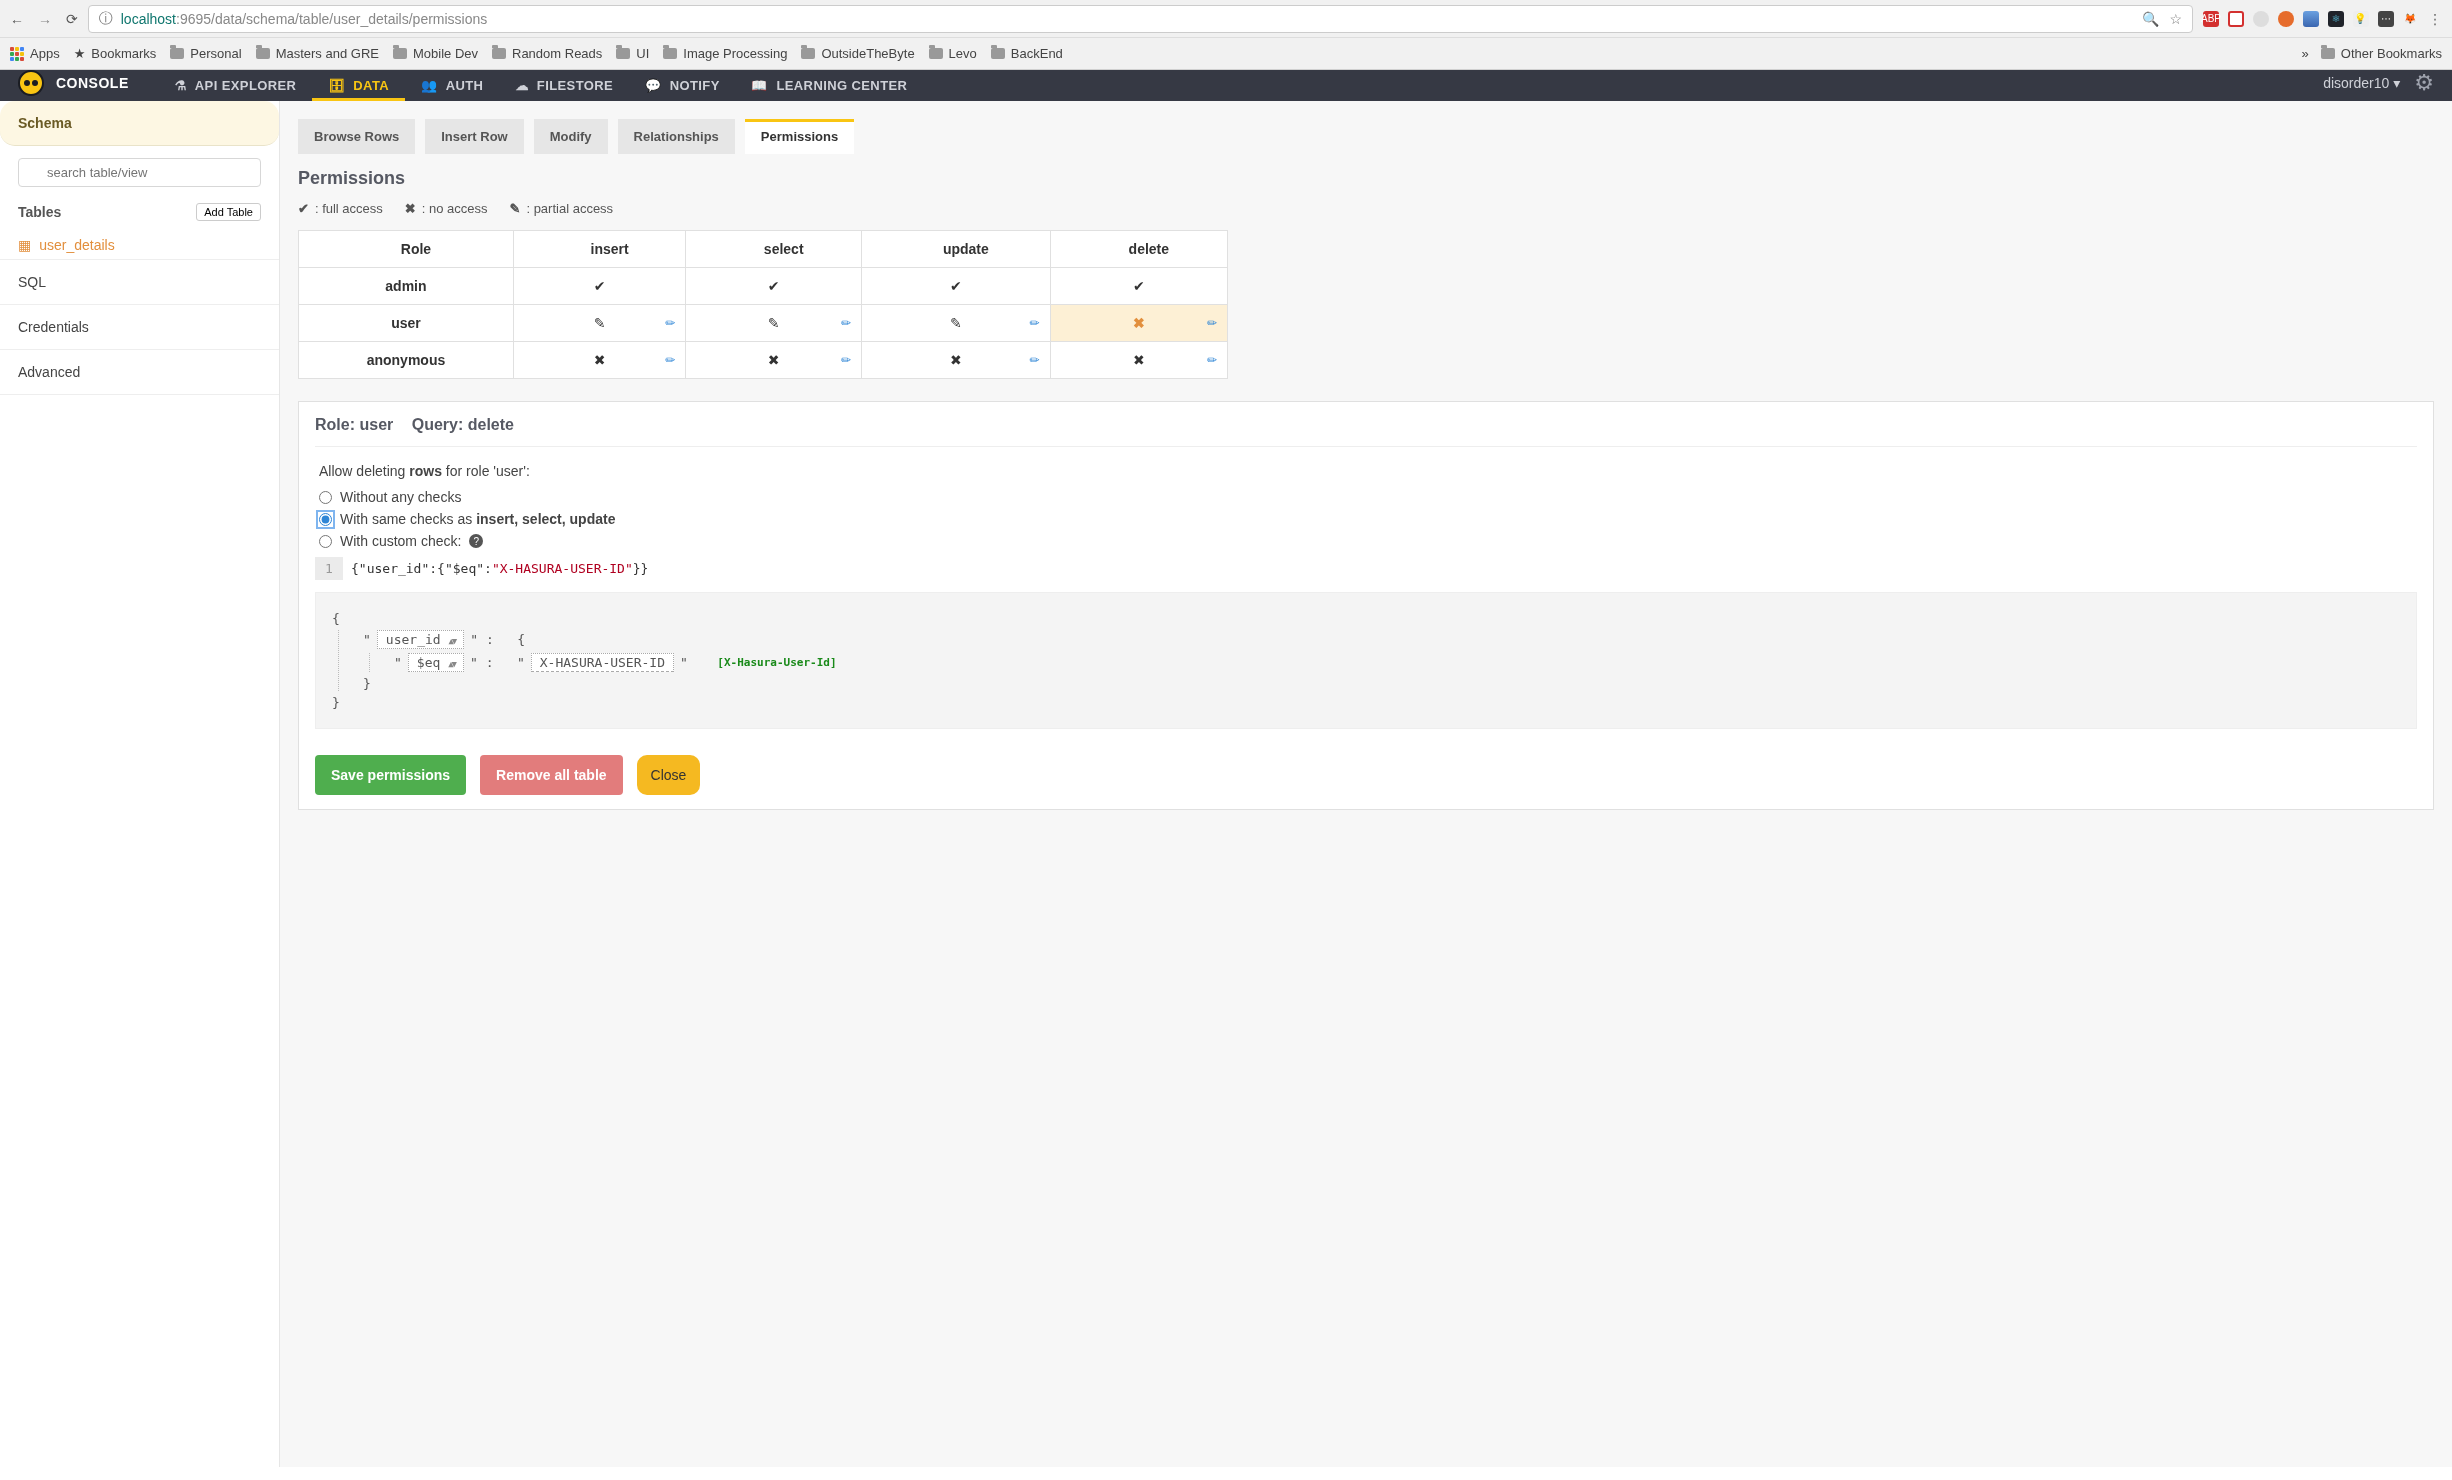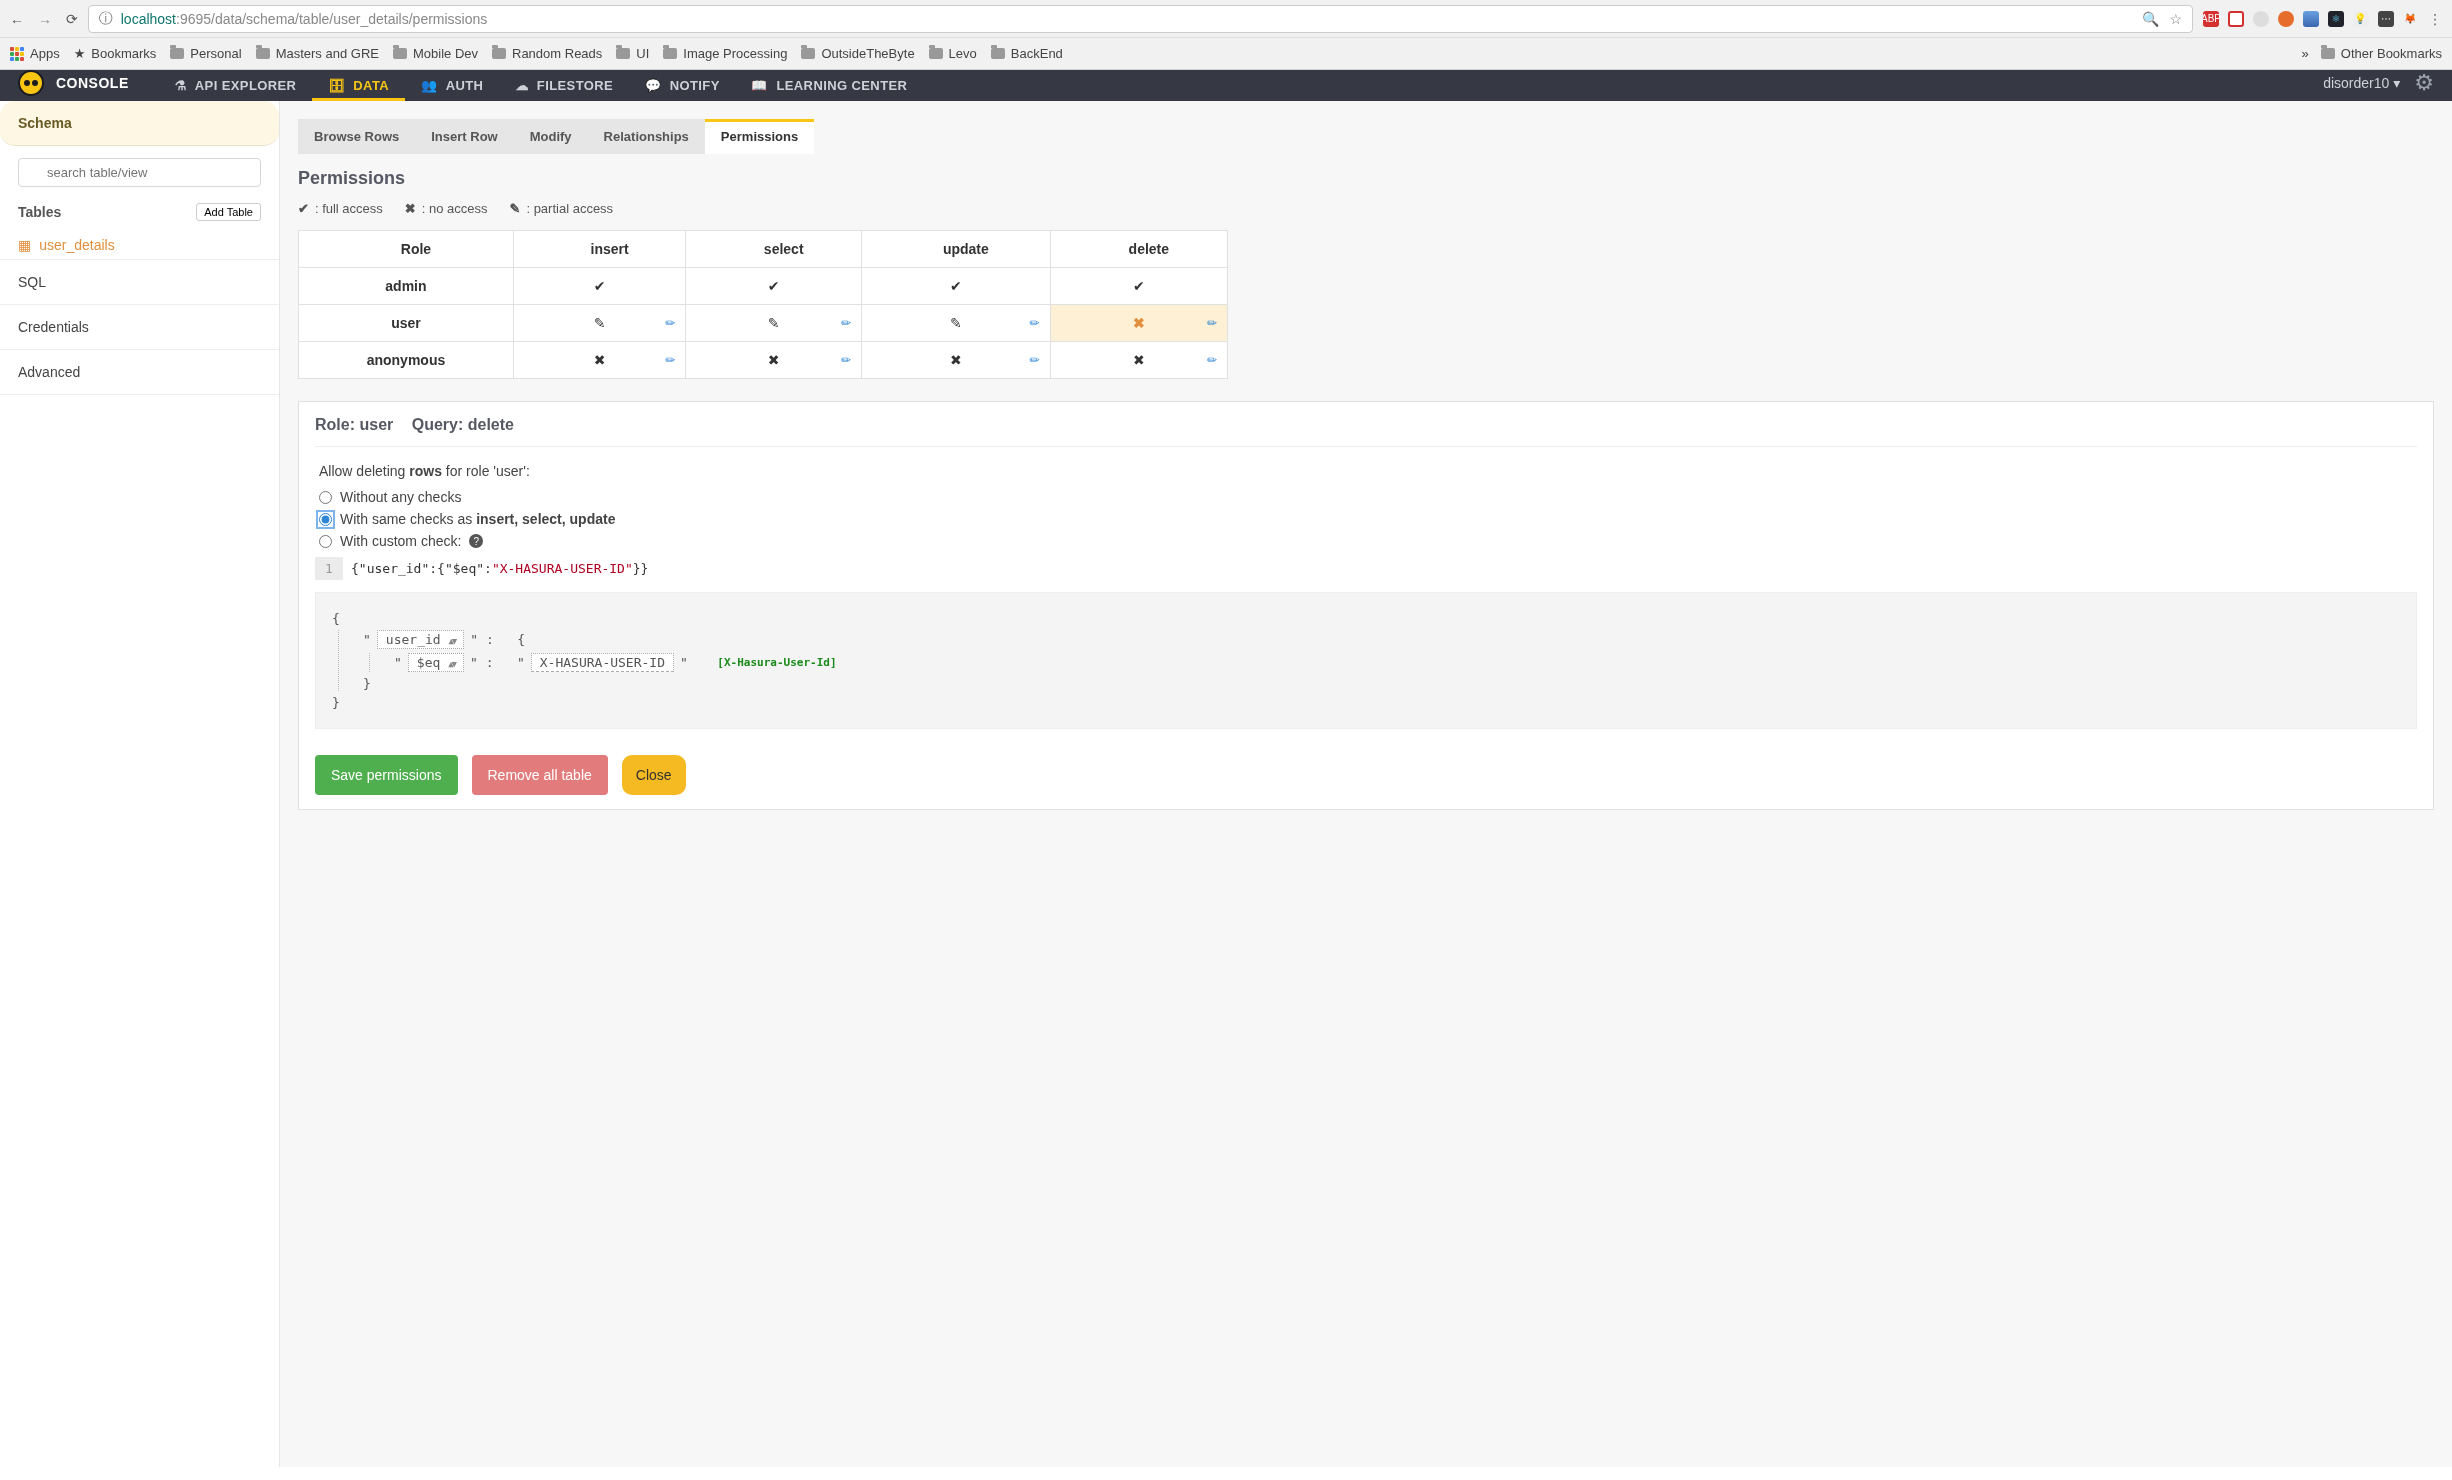--- a/index.html
+++ b/index.html
@@ -43,21 +43,21 @@
   .search-wrap .rel { position:relative;}
   .search-wrap .sicon{position:absolute;left:9px;top:7px;color:#999;font-size:12px;}
   .tables-hd { display:flex; align-items:center; justify-content:space-between; padding:4px 18px 10px;}
   .tables-hd .lbl{font-weight:700;color:#555;}
   .add-table { font-size:11px; border:1px solid #ccc; background:#fff; border-radius:3px; padding:2px 7px; cursor:pointer;}
   .table-item { display:flex; align-items:center; gap:8px; padding:6px 18px; color:#e28f3d; cursor:pointer;}
   .table-icon { color:#e28f3d;}
   .side-link { padding:14px 18px; border-top:1px solid #eee; cursor:pointer; color:#444;}
   
   .main { flex:1; background:#f7f7f7; padding:18px;}
-  .sub-tabs { display:flex; margin-bottom:14px;}
+  .sub-tabs { display:flex; gap:10px; margin-bottom:14px;}
   .sub-tab { background:#e6e6e6; color:#555; padding:10px 16px; font-weight:600; font-size:13px; cursor:pointer; }
   .sub-tab.active { background:#fff; color:#333; border-top:3px solid #f9c513; padding-top:7px;}
   .sec-title { font-size:18px; font-weight:700; color:#565963; margin: 6px 0 12px;}
   .legend { display:flex; gap:22px; color:#555; font-size:13px; margin-bottom:14px;}
   .legend span{display:flex;align-items:center;gap:6px;}
   
   .perm-table { width:930px; border-collapse:collapse; background:#fff; }
   .perm-table th, .perm-table td { border:1px solid #e0e0e0; padding:10px 12px; text-align:center; font-size:14px;}
   .perm-table th { font-weight:700; color:#333;padding-left:32px;}
   .perm-table td.role { font-weight:700;}
@@ -82,21 +82,21 @@
   
   .builder { background:#f4f4f4; border:1px solid #eee; padding:14px 16px; font-family: Menlo, Consolas, monospace; font-size:13px; color:#555;}
   .builder .row{display:flex;align-items:center;gap:6px;margin:4px 0;}
   .builder .indent1{padding-left:24px;border-left:1px dotted #bbb;margin-left:6px;}
   .builder .indent2{padding-left:24px;border-left:1px dotted #bbb;margin-left:6px;}
   .chip { border:1px dotted #aaa; padding:1px 8px; background:#fff;}
   .sortic{font-size:9px;color:#888;letter-spacing:-2px;}
   .hint { color:#1a8a1a; font-size:11px; font-weight:700;}
   
   .btn-row { display:flex; gap:14px; margin-top:26px;}
-  .btn { border:none; border-radius:4px; padding:12px 16px; font-weight:400; cursor:pointer; font-size:14px;}
+  .btn { border:none; border-radius:4px; padding:12px 16px; font-weight:700; cursor:pointer; font-size:14px;}
   .btn-green{background:#4fae4e;color:#fff;}
   .btn-red{background:#e27c7c;color:#fff;}
   .btn-yellow{background:#f5b921;color:#333;padding:7px 14px;font-weight:500;border-radius:10px;}
 </style>
 </head>
 <body>
 
 <div class="chrome-bar">
   <div class="nav-arrows">
     <span class="enabled">←</span>

